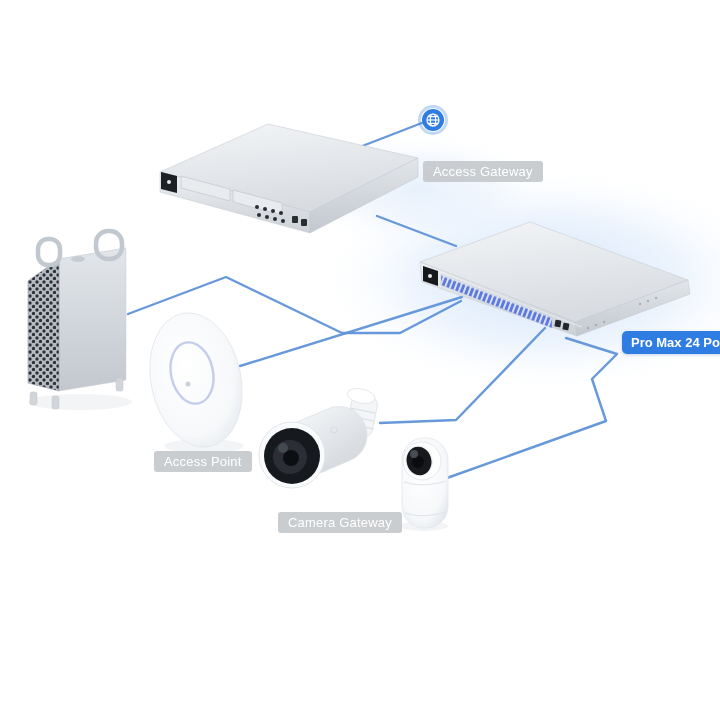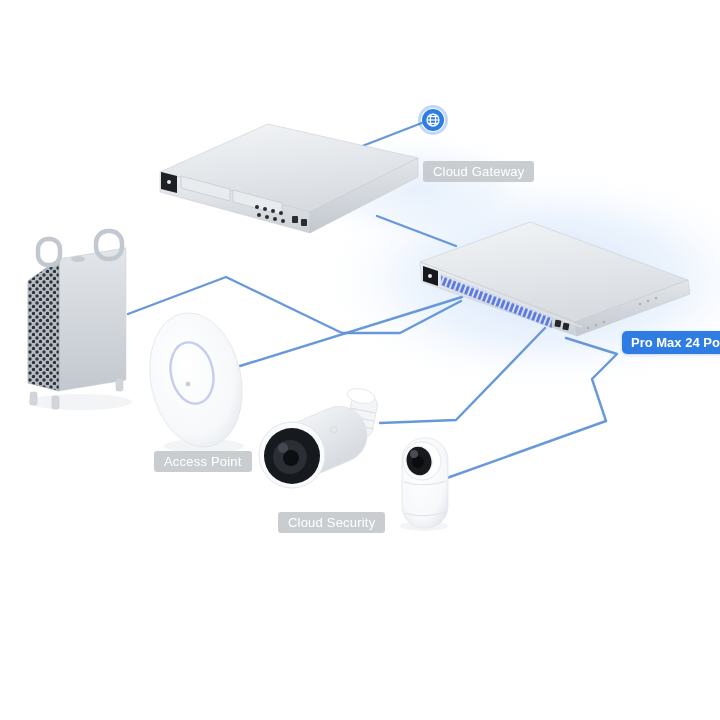--- a/index.html
+++ b/index.html
@@ -182,18 +182,18 @@
       <g fill="none" stroke="#ffffff" stroke-width="1.2">
         <circle cx="433" cy="120" r="6"></circle>
         <ellipse cx="433" cy="120" rx="2.7" ry="6"></ellipse>
         <path d="M 427,120 L 439,120"></path>
         <path d="M 428.2,116.6 L 437.8,116.6"></path>
         <path d="M 428.2,123.4 L 437.8,123.4"></path>
       </g>
     </g>
   </svg>
 
-  <div class="lbl" style="left:423px;top:161px;">Cloud Gateway</div>
+  <div class="lbl" style="left:423px;top:161px;">Access Gateway</div>
   <div class="badge" style="left:622px;top:331px;">Pro Max 24 PoE</div>
   <div class="lbl" style="left:154px;top:451px;">Access Point</div>
-  <div class="lbl" style="left:278px;top:512px;">Cloud Security</div>
+  <div class="lbl" style="left:278px;top:512px;">Camera Gateway</div>
 
 </div>
 
 </body></html>

